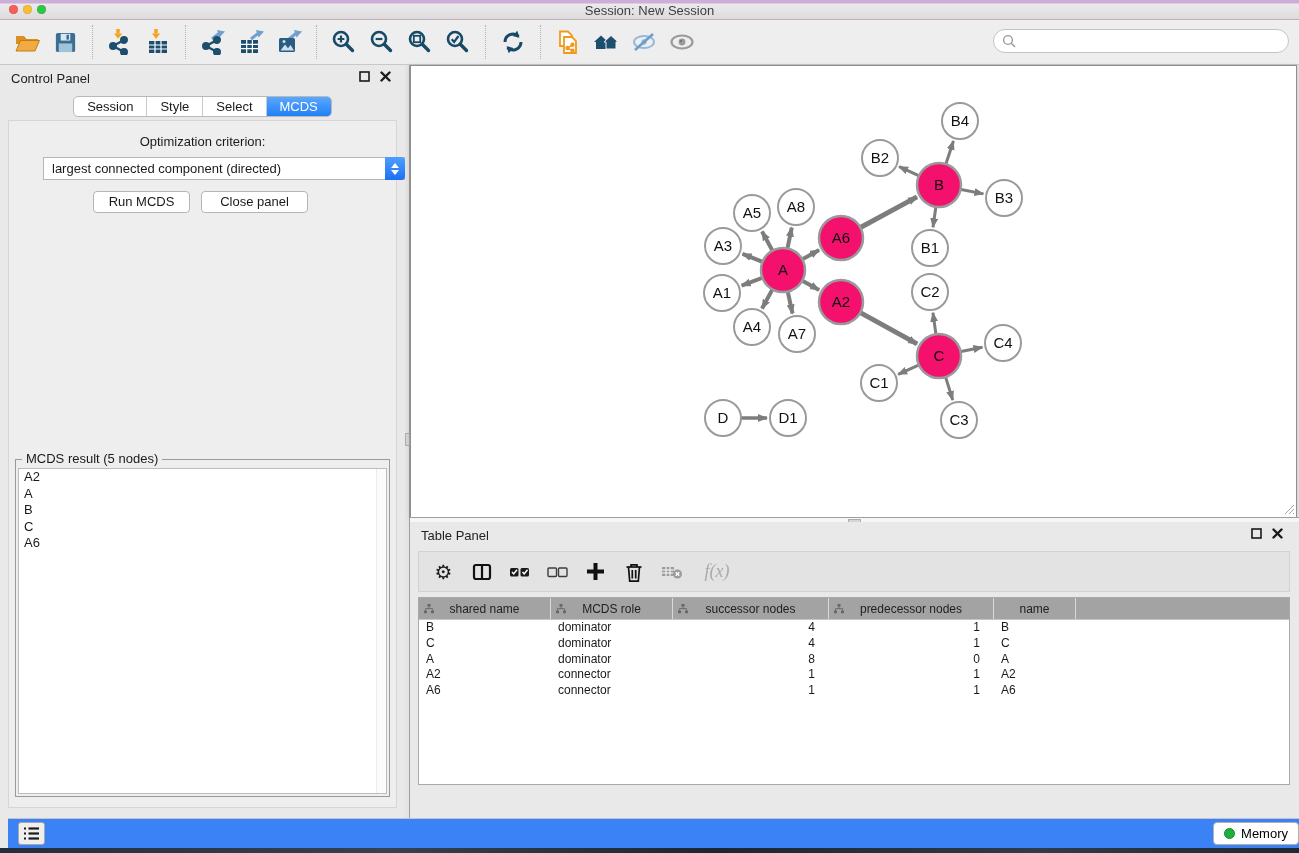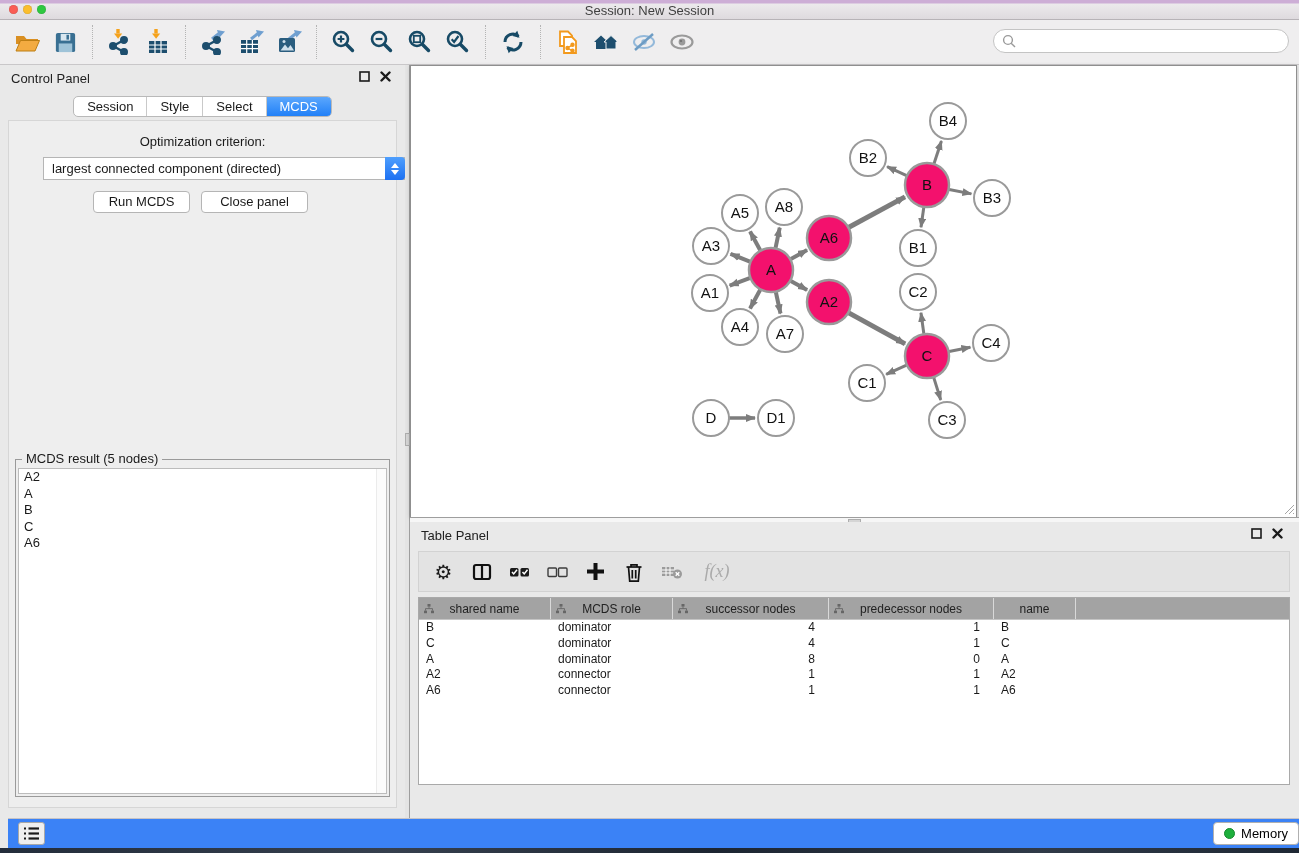--- a/index.html
+++ b/index.html
@@ -61,21 +61,21 @@
   .h-grip { position:absolute; left:438px; top:1px; width:13px; height:4px; background:#d5d5d5; border:1px solid #adadad; }
 
   
   .net-window { position:absolute; left:410px; top:65px; width:887px; height:452px;
     border:1px solid #8f8f8f; background:#fff; box-shadow:0 1px 4px rgba(0,0,0,.18); }
   .nw-titlebar { position:absolute; left:0; top:0; right:0; height:23px;
     background:linear-gradient(#f2f0f2,#d8d5d8); border-bottom:1px solid #a8a5a8; }
   .nw-titlebar .nw-title { position:absolute; left:0; right:0; top:4px; text-align:center; font-size:13px; color:#2e2e2e; }
   .nw-lights { position:absolute; left:8px; top:6px; display:flex; gap:9px; }
   .nw-lights .light { width:11px; height:11px; }
-  .nw-canvas { position:absolute; left:0; top:23px; width:885px; height:428px; background:#fff; }
+  .nw-canvas { position:absolute; left:0; top:23px; width:885px; height:428px; background:#fff;padding-left:12px; }
   .resize-grip { position:absolute; right:1px; bottom:1px; width:14px; height:14px; }
 
   
   .table-panel { position:absolute; left:410px; top:522px; width:889px; height:296px; background:#e9e9e9; }
   .tp-toolbar { position:absolute; left:8px; right:9px; top:29px; height:41px;
     background:#e3e3e3; border:1px solid #d2d2d2; display:flex; align-items:center; padding-left:10px; gap:9px; }
   .tp-btn { width:29px; height:30px; display:flex; align-items:center; justify-content:center; background:none; border:none; }
   .gear-glyph { font-family:"DejaVu Sans",sans-serif; font-size:20px; color:#1a1a1a; line-height:1; }
   .fx { font-family:"Liberation Serif","DejaVu Serif",serif; font-style:italic; font-size:18px; color:#aaaaaa; }
   .grid { position:absolute; left:8px; right:9px; top:75px; height:188px; background:#fff; border:1px solid #a9a9a9; overflow:hidden; }

